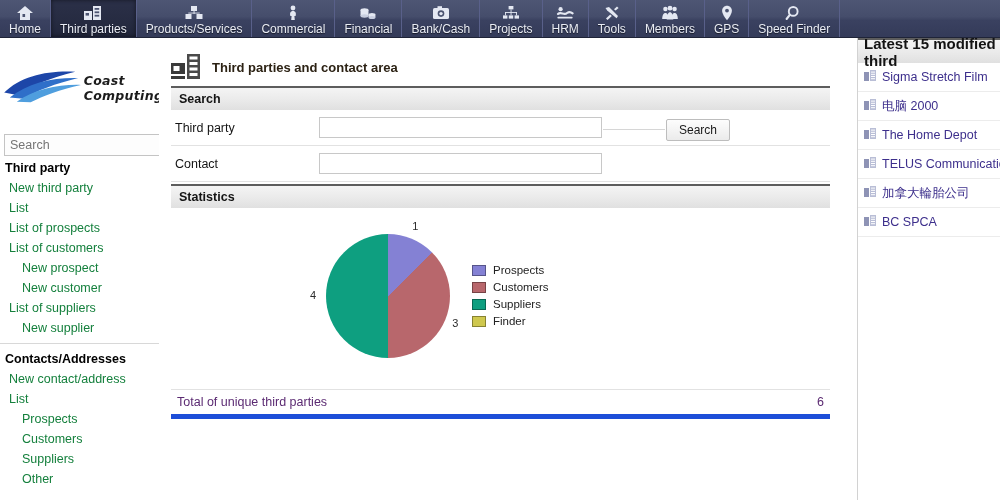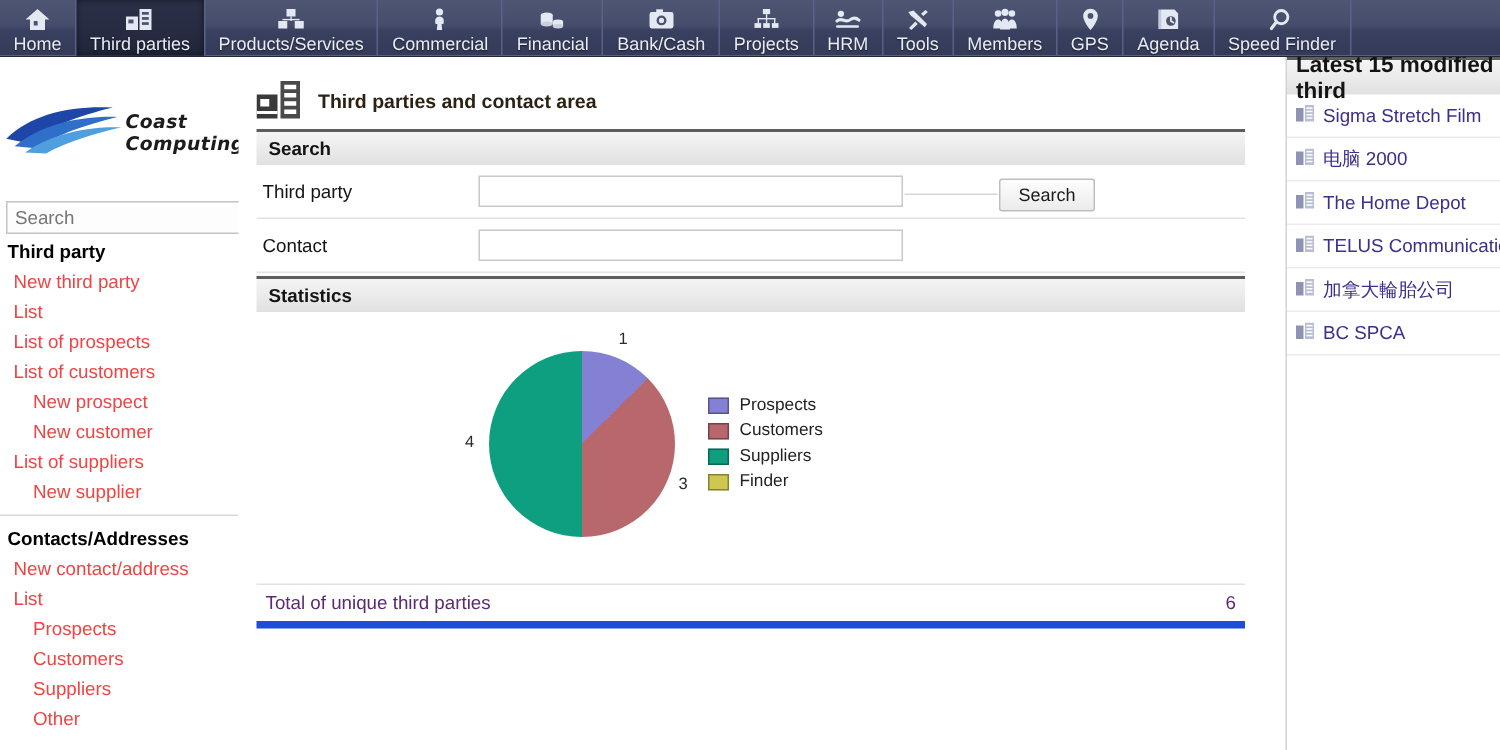--- a/index.html
+++ b/index.html
@@ -95,21 +95,21 @@
     margin-top: 5px; padding-top: 5px;
   }
   .menuhead {
     font-weight: bold;
     font-size: 12.5px;
     color: #000;
     padding: 3px 0 3px 5px;
   }
   .menuitem {
     font-size: 12.5px;
-    color: #ef4444;
+    color: #15803d;
     padding: 3px 0 3px 9px;
     cursor: pointer;
     white-space: nowrap;
   }
   .menuitem.indent { padding-left: 22px; }
 
   
   #main {
     position: absolute; left: 159px; top: 38px;
     width: 683px; height: 462px;
@@ -380,31 +380,20 @@
       <span class="navlabel">Members</span>
     </div>
     <div class="navtab">
       <span class="navicon">
         <svg width="18" height="16" viewBox="0 0 18 16">
           <path d="M9 0.8 C6.2 0.8 4.1 3 4.1 5.7 C4.1 9.4 9 15.2 9 15.2 C9 15.2 13.9 9.4 13.9 5.7 C13.9 3 11.8 0.8 9 0.8 Z" fill="#e4e8f2"></path>
           <circle cx="9" cy="5.6" r="1.9" fill="#4b5370"></circle>
         </svg>
       </span>
       <span class="navlabel">GPS</span>
-    </div>
-    <div class="navtab">
-      <span class="navicon">
-        <svg width="18" height="16" viewBox="0 0 18 16">
-          <path d="M4 1.4 H13 L15.4 4 V14.4 H4 Z" fill="#e4e8f2"></path>
-          <rect x="2.2" y="1.4" width="2" height="13" fill="#c3c9dc"></rect>
-          <circle cx="10.6" cy="9" r="3.2" fill="#4b5370"></circle>
-          <path d="M10.6 6.8 V9 L12.2 10" stroke="#e4e8f2" stroke-width="1.2" fill="none" stroke-linecap="round"></path>
-        </svg>
-      </span>
-      <span class="navlabel">Agenda</span>
     </div>
     <div class="navtab">
       <span class="navicon">
         <svg width="18" height="16" viewBox="0 0 18 16">
           <circle cx="8.2" cy="6.4" r="4.4" fill="none" stroke="#e4e8f2" stroke-width="1.9"></circle>
           <path d="M4.8 9.8 L1.6 14" stroke="#e4e8f2" stroke-width="2.1" stroke-linecap="round"></path>
         </svg>
       </span>
       <span class="navlabel">Speed Finder</span>
     </div>

